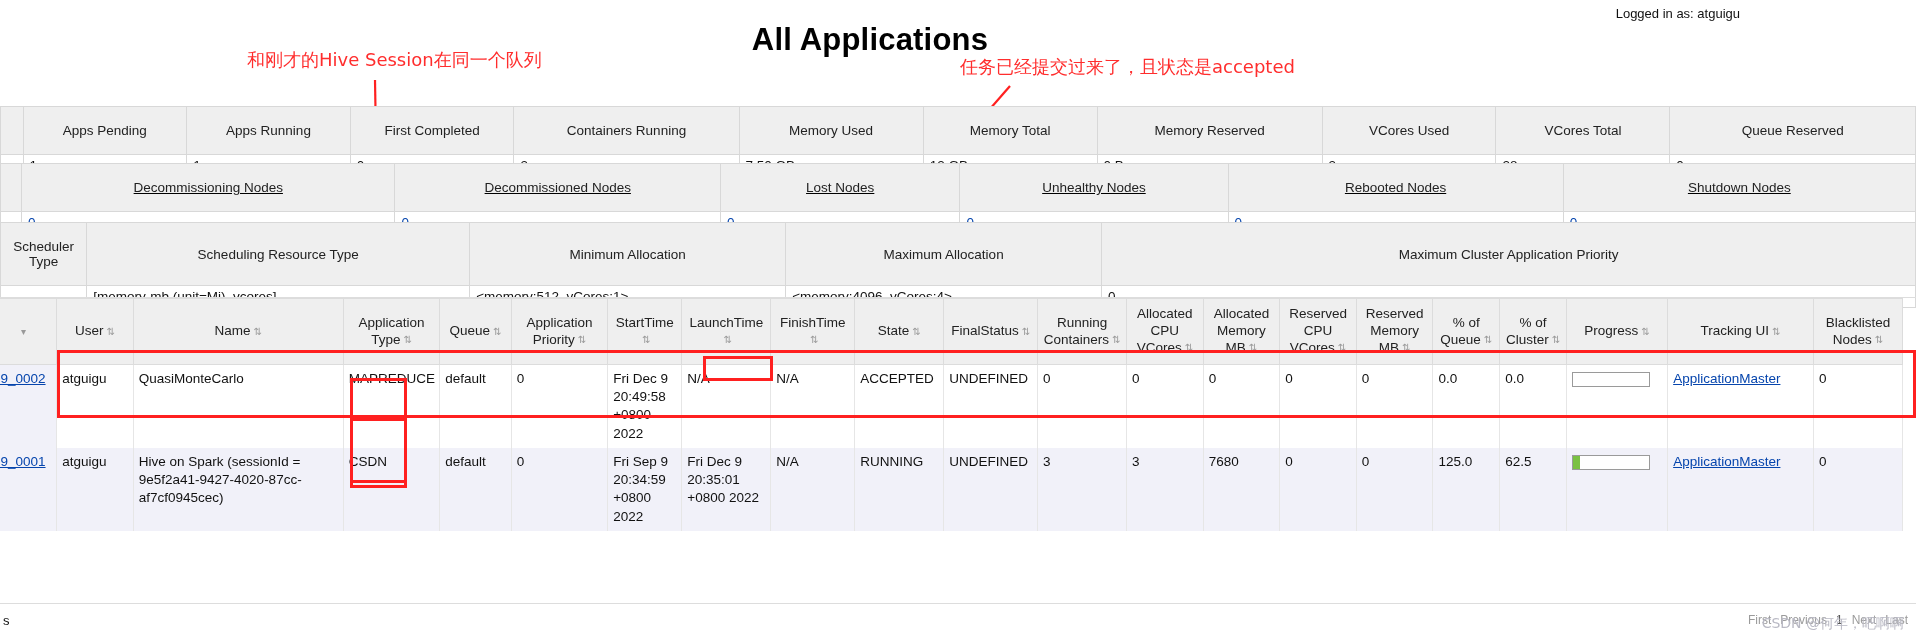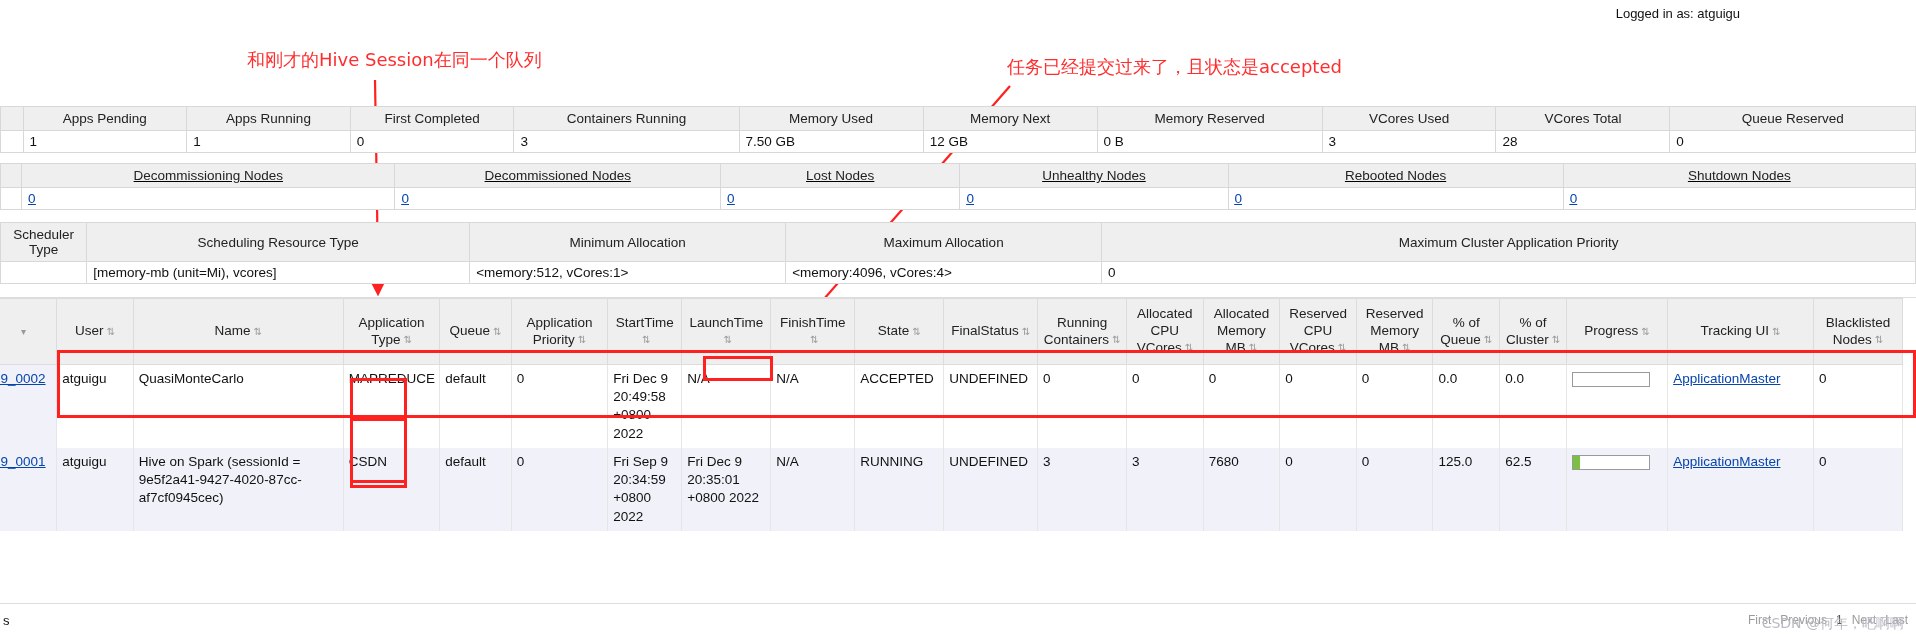--- a/index.html
+++ b/index.html
@@ -38,21 +38,21 @@
 
   
   .annot {
     position: absolute;
     color: #ff2d2d;
     font-size: 18px;
     font-family: "DejaVu Sans", sans-serif;
     white-space: nowrap;
   }
   .annot-left  { top: 48px; left: 247px; }
-  .annot-right { top: 55px; left: 1007px; }
+  .annot-right { top: 55px; left: 960px; }
 
   .arrow-svg {
     position: absolute;
     top: 0; left: 0;
     width: 1916px; height: 637px;
     pointer-events: none;
   }
 
   .hl-box {
     position: absolute;
@@ -70,21 +70,21 @@
     table-layout: fixed;
     width: 100%;
     font-size: 13px;
     color: #111;
   }
   table.metrics th {
     background: #efefef;
     border: 1px solid #d8d8d8;
     font-weight: normal;
     text-align: center;
-    padding: 4px 6px;
+    padding: 16px 6px;
     color: #222;
     font-size: 13.5px;
   }
   table.metrics td {
     border: 1px solid #d8d8d8;
     border-top: none;
     padding: 3px 6px;
     text-align: left;
     background: #fff;
     font-size: 13.5px;
@@ -211,20 +211,21 @@
     font-family: "DejaVu Sans", sans-serif;
   }
 </style>
 </head>
 <body>
 
 <div id="page">
 
   <div class="logged-in">Logged in as: atguigu</div>
 
+  <div class="page-title">All Applications</div>
 
   <div class="annot annot-left">和刚才的Hive Session在同一个队列</div>
   <div class="annot annot-right">任务已经提交过来了，且状态是accepted</div>
 
   <svg class="arrow-svg">
     <defs>
       <marker id="ah" markerWidth="9" markerHeight="9" refX="7" refY="4.5" orient="auto">
         <polygon points="0 0, 9 4.5, 0 9" fill="#ff2020"></polygon>
       </marker>
     </defs>
@@ -249,21 +250,21 @@
           <col style="width:12%">
       </colgroup>
       <thead>
         <tr>
           <th></th>
           <th>Apps Pending</th>
           <th>Apps Running</th>
           <th>First Completed</th>
           <th>Containers Running</th>
           <th>Memory Used</th>
-          <th>Memory Next</th>
+          <th>Memory Total</th>
           <th>Memory Reserved</th>
           <th>VCores Used</th>
           <th>VCores Total</th>
           <th>Queue Reserved</th>
         </tr>
       </thead>
       <tbody>
         <tr>
           <td></td>
           <td>1</td>

